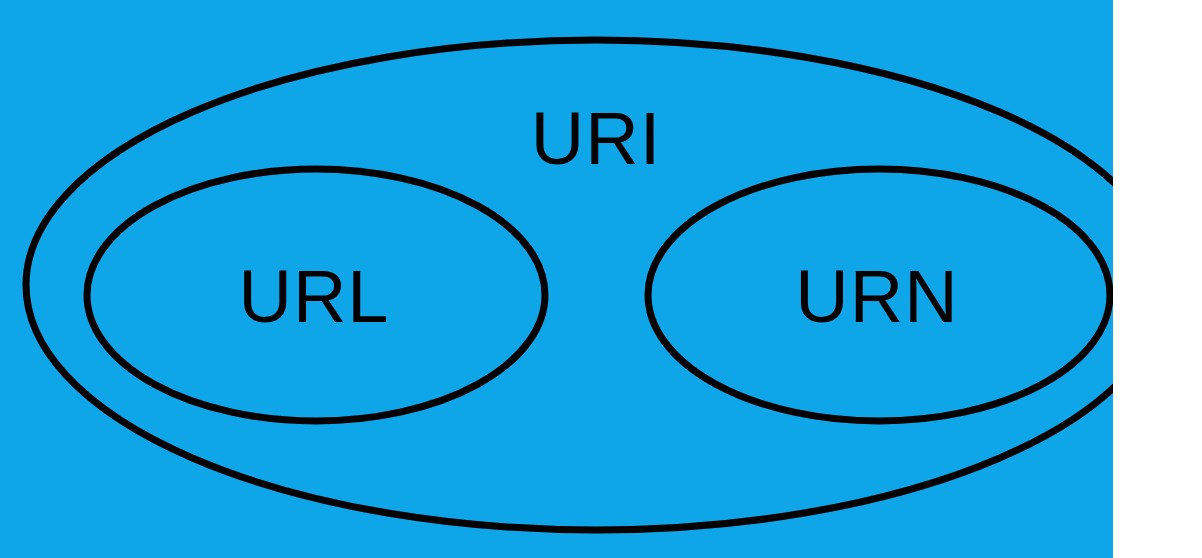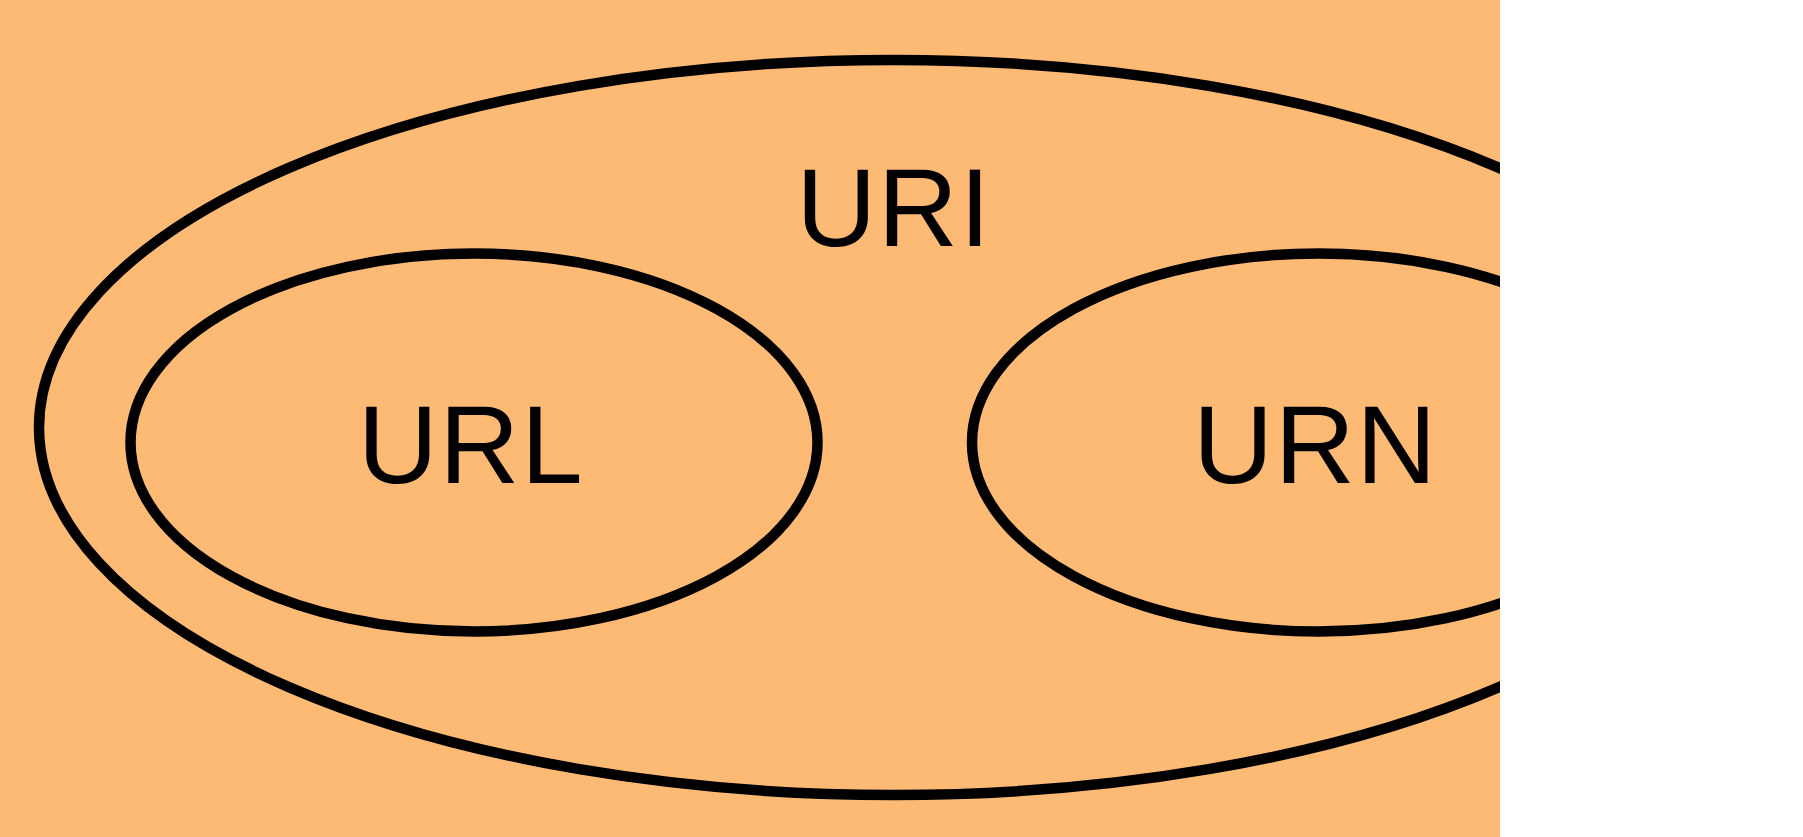--- a/index.html
+++ b/index.html
@@ -2,23 +2,23 @@
 <html><head>
 <meta charset="utf-8">
 <style>
   html, body {
     margin: 0;
     padding: 0;
     background: #ffffff;
   }
   .canvas {
     position: relative;
-    width: 1000px;
+    width: 1113px;
     height: 558px;
-    background: #fdba74;
+    background: #0ea5e9;
     overflow: hidden;
   }
   svg.diagram {
     display: block;
     width: 1202px;
     height: 558px;
   }
   .set-label {
     font-family: "Liberation Sans", sans-serif;
     font-size: 74px;

